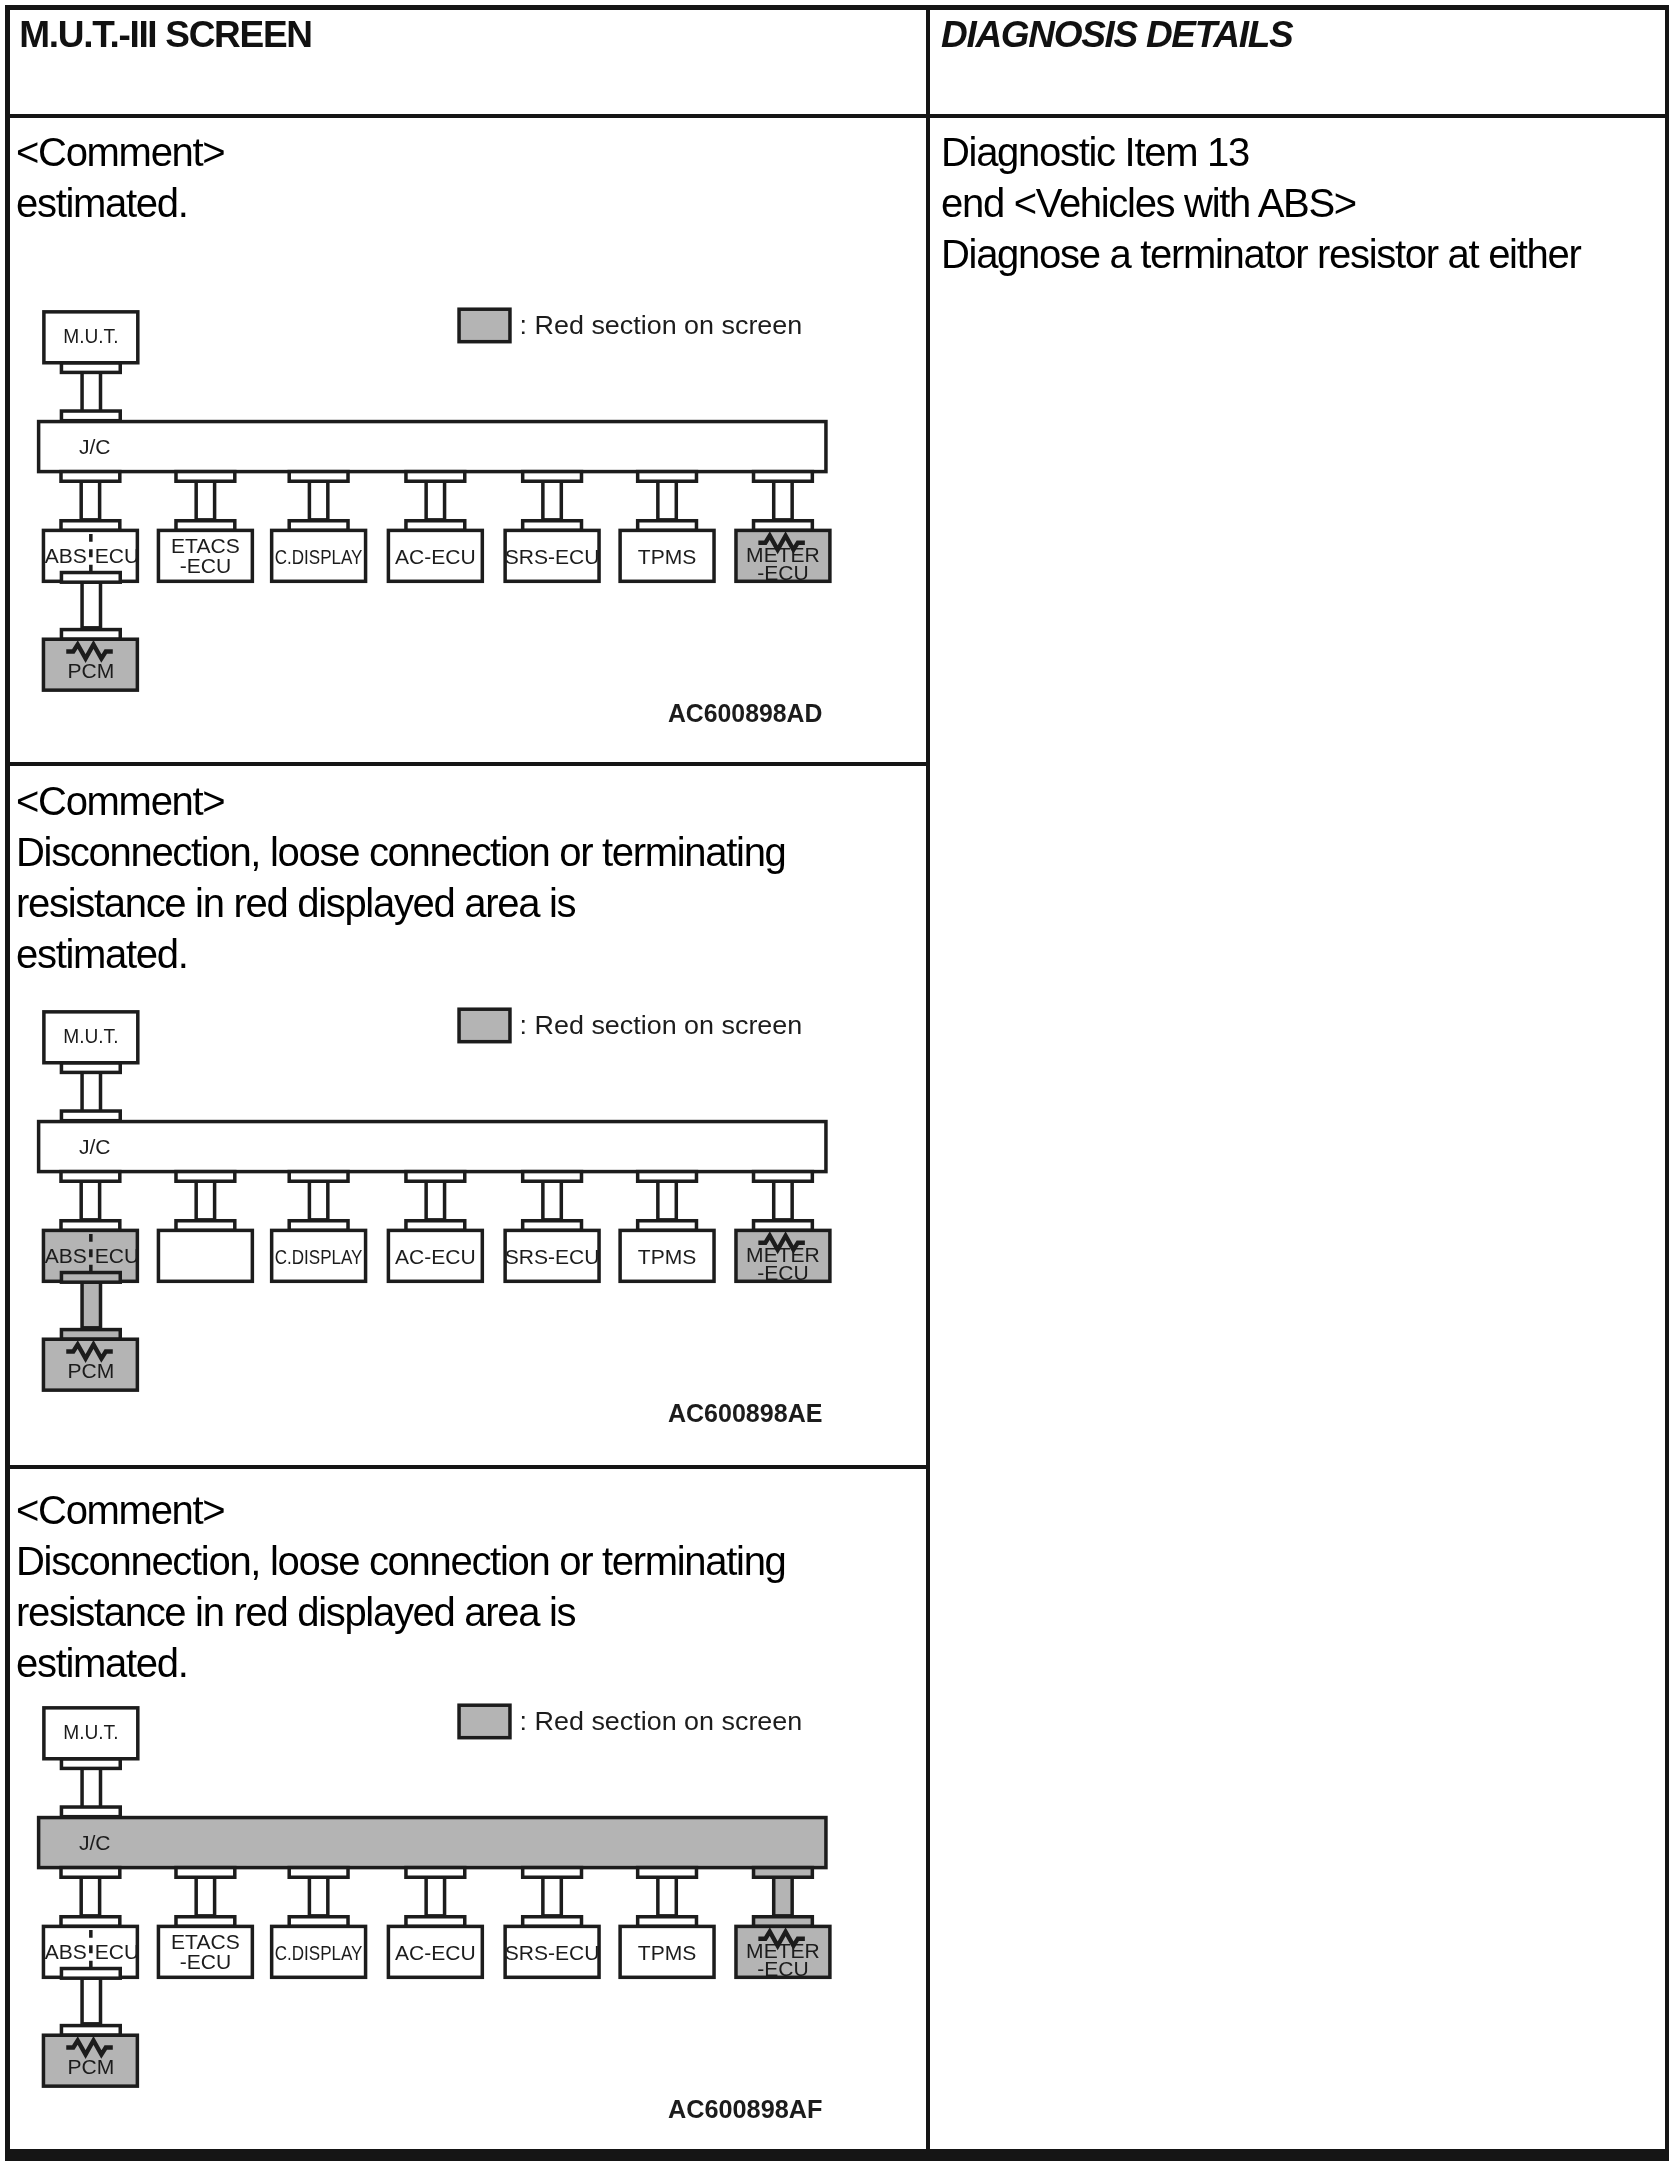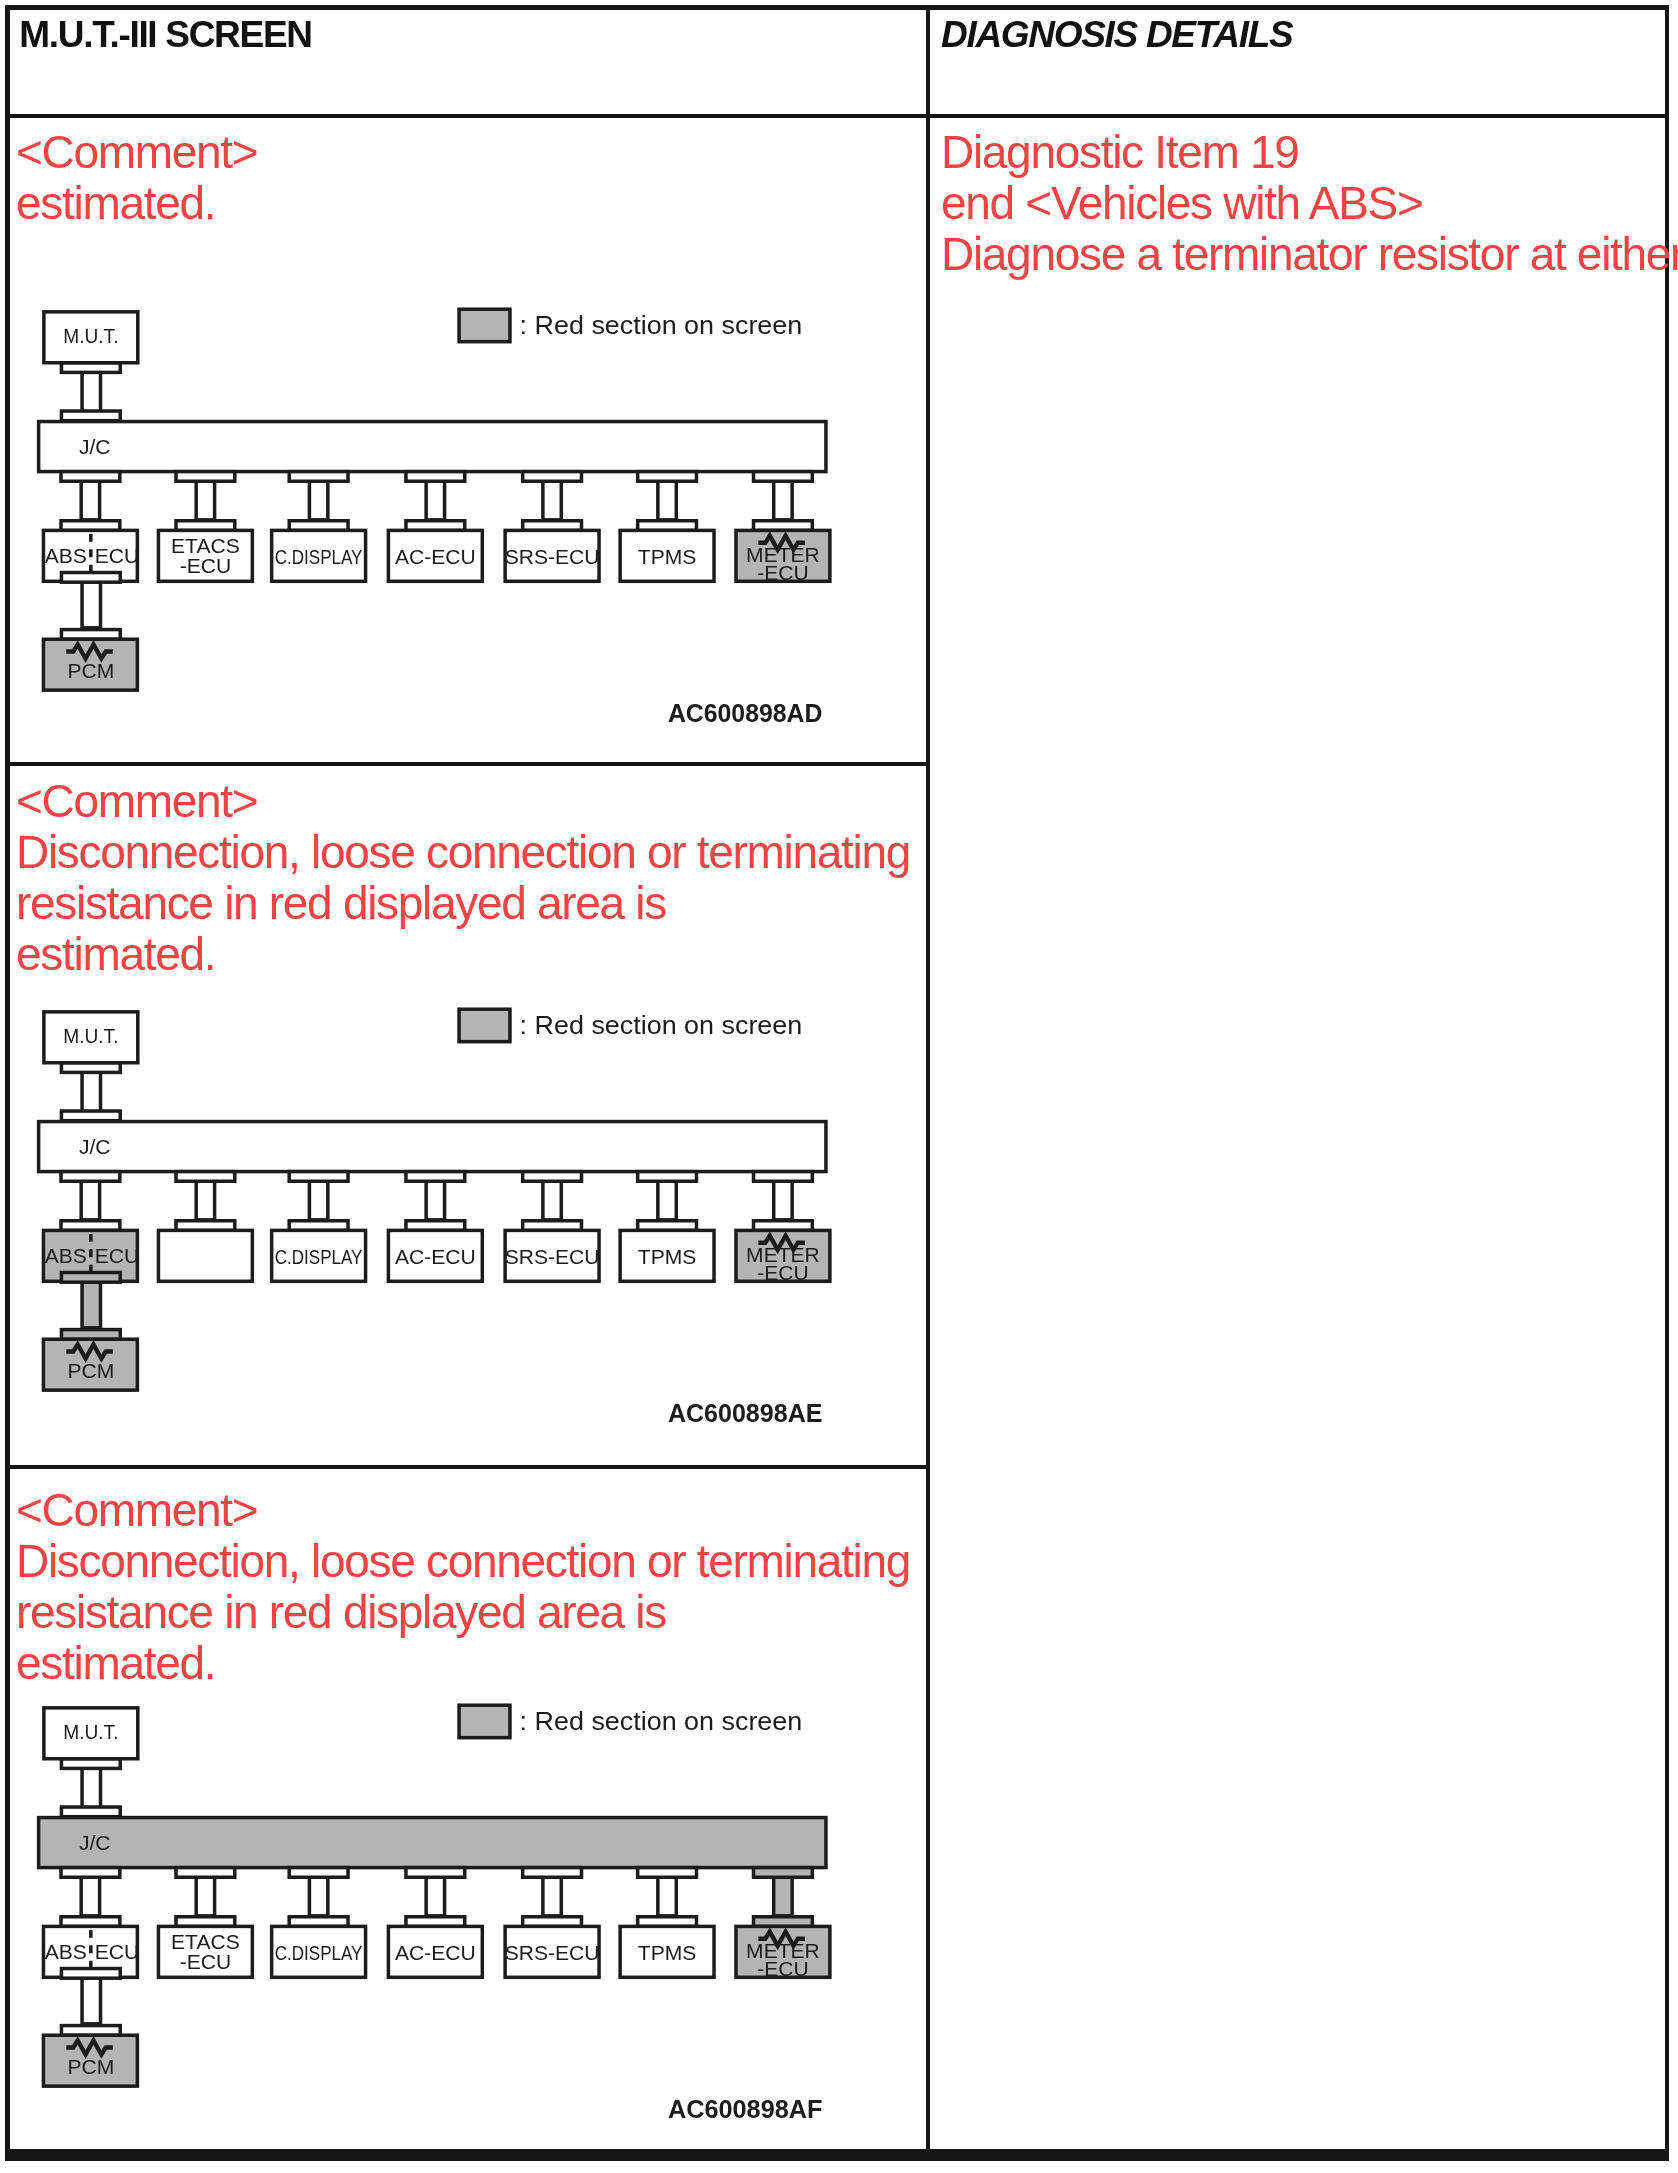--- a/index.html
+++ b/index.html
@@ -15,23 +15,23 @@
   .header-text{
     position:absolute;
     font-size:37px;
     font-weight:bold;
     color:#111111;
     letter-spacing:-1.3px;
     white-space:nowrap;
   }
   .cell-text{
     position:absolute;
-    font-size:46px;
+    font-size:40px;
     line-height:51px;
-    color:#ef4444;
+    color:#000000;
     letter-spacing:-1.3px;
     white-space:nowrap;
   }
   svg.diagram{position:absolute;left:0;}
   svg.diagram text{font-family:"Liberation Sans", sans-serif;}
 </style>
 </head>
 <body>
 
 <div class="page">
@@ -42,21 +42,21 @@
   <div class="line" style="left:5.3px;top:2149px;width:1664px;height:12.3px;"></div>
   <div class="line" style="left:926px;top:5.3px;width:4.4px;height:2144px;"></div>
   <div class="line" style="left:5.3px;top:114px;width:1664px;height:4.4px;"></div>
   <div class="line" style="left:5.3px;top:762px;width:925px;height:4.4px;"></div>
   <div class="line" style="left:5.3px;top:1465px;width:925px;height:4.4px;"></div>
 
   <div class="header-text" style="left:19.3px;top:14px;">M.U.T.-III SCREEN</div>
   <div class="header-text" style="left:941px;top:14px;font-style:italic;">DIAGNOSIS DETAILS</div>
 
   <div class="cell-text" style="left:941px;top:127px;">
-      <div>Diagnostic Item 19</div>
+      <div>Diagnostic Item 13</div>
       <div>end &lt;Vehicles with ABS&gt;</div>
       <div>Diagnose a terminator resistor at either</div>
     </div>
 
   <div class="cell-text" style="left:16px;top:127px;">
       <div>&lt;Comment&gt;</div>
       <div>estimated.</div>
     </div>
   <div class="cell-text" style="left:16px;top:776px;">
       <div>&lt;Comment&gt;</div>

